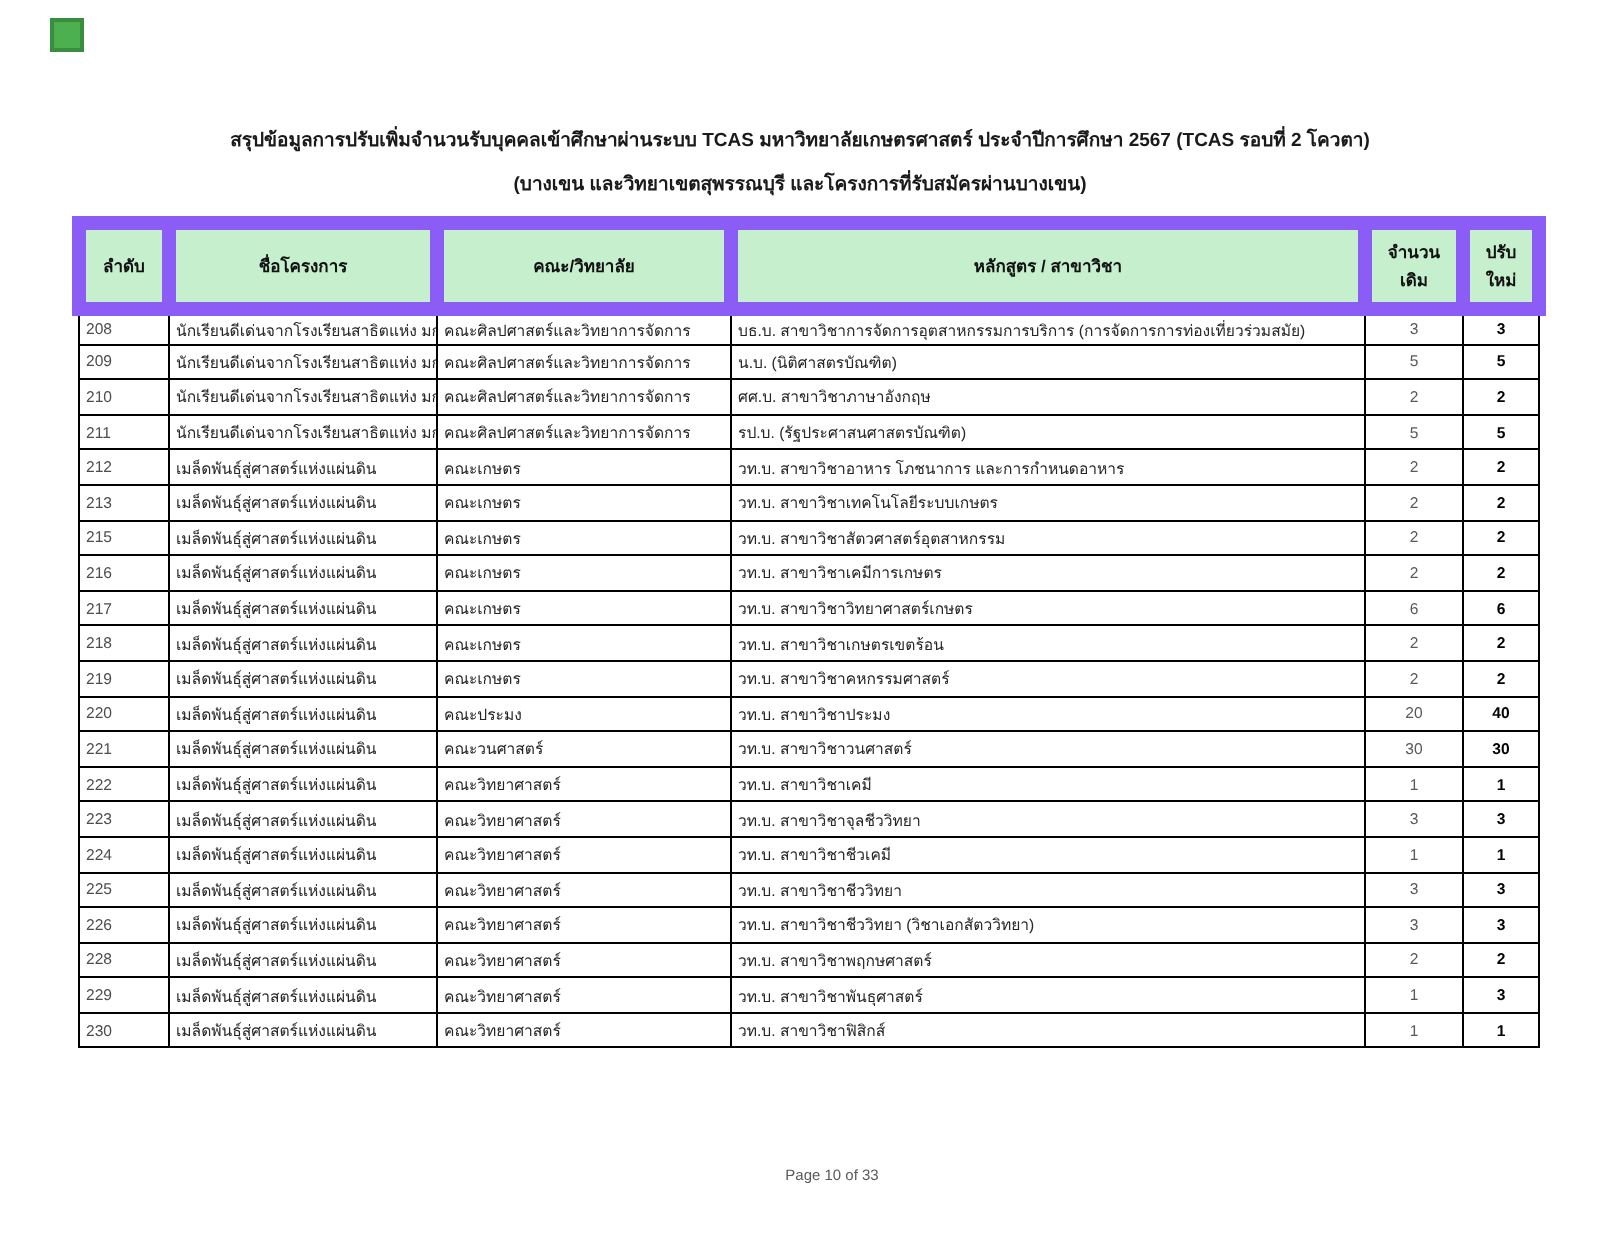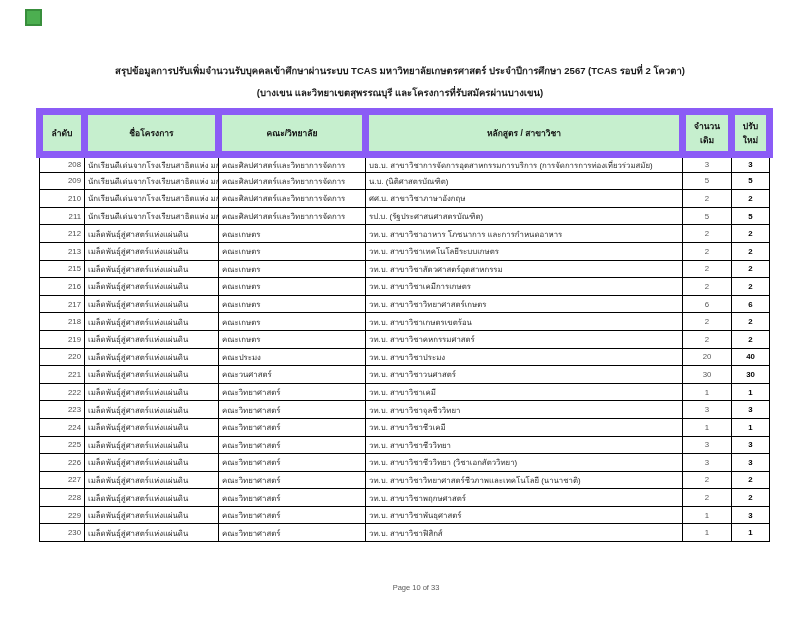--- a/index.html
+++ b/index.html
@@ -8,21 +8,21 @@
   .marker { position:absolute; left:25px; top:9px; width:17px; height:17px;
             background:#4caf50; border:2px solid #388e3c; }
   .titles { padding-top:64px; text-align:center; }
   .title { font-size:9.5px; font-weight:bold; color:#1a1a1a; line-height:13px; }
   .subtitle { font-size:9.5px; font-weight:bold; color:#1a1a1a; line-height:13px; margin-top:9px; }
   table { border-collapse:collapse; table-layout:fixed; width:730px; margin:9px 0 0 36px; }
   th { background:#c6efce; border:7px solid #8b5cf6; font-size:8.5px; font-weight:bold;
        color:#111; height:25px; text-align:center; padding:4px 2px; }
   td { border:1px solid #000; font-size:7.8px; height:17.6px; vertical-align:middle;
        padding:0 3px; overflow:hidden; white-space:nowrap; }
-  td.c0 { text-align:right; color:#4d4d4d; }
+  td.c0 { text-align:left; color:#4d4d4d; }
   td.c1, td.c2, td.c3 { text-align:left; color:#262626; }
   td.c4 { text-align:center; color:#595959; }
   td.c5 { text-align:center; color:#000; font-weight:bold; }
   .footer { position:absolute; top:583px; left:16px; width:100%; text-align:center;
             font-size:7.5px; color:#595959; }
 </style>
 </head>
 <body>
 
 <div class="marker"></div>
@@ -190,28 +190,20 @@
       </tr>
       <tr>
         <td class="c0">226</td>
         <td class="c1">เมล็ดพันธุ์สู่ศาสตร์แห่งแผ่นดิน</td>
         <td class="c2">คณะวิทยาศาสตร์</td>
         <td class="c3">วท.บ. สาขาวิชาชีววิทยา (วิชาเอกสัตววิทยา)</td>
         <td class="c4">3</td>
         <td class="c5">3</td>
       </tr>
       <tr>
-        <td class="c0">227</td>
-        <td class="c1">เมล็ดพันธุ์สู่ศาสตร์แห่งแผ่นดิน</td>
-        <td class="c2">คณะวิทยาศาสตร์</td>
-        <td class="c3">วท.บ. สาขาวิชาวิทยาศาสตร์ชีวภาพและเทคโนโลยี (นานาชาติ)</td>
-        <td class="c4">2</td>
-        <td class="c5">2</td>
-      </tr>
-      <tr>
         <td class="c0">228</td>
         <td class="c1">เมล็ดพันธุ์สู่ศาสตร์แห่งแผ่นดิน</td>
         <td class="c2">คณะวิทยาศาสตร์</td>
         <td class="c3">วท.บ. สาขาวิชาพฤกษศาสตร์</td>
         <td class="c4">2</td>
         <td class="c5">2</td>
       </tr>
       <tr>
         <td class="c0">229</td>
         <td class="c1">เมล็ดพันธุ์สู่ศาสตร์แห่งแผ่นดิน</td>

